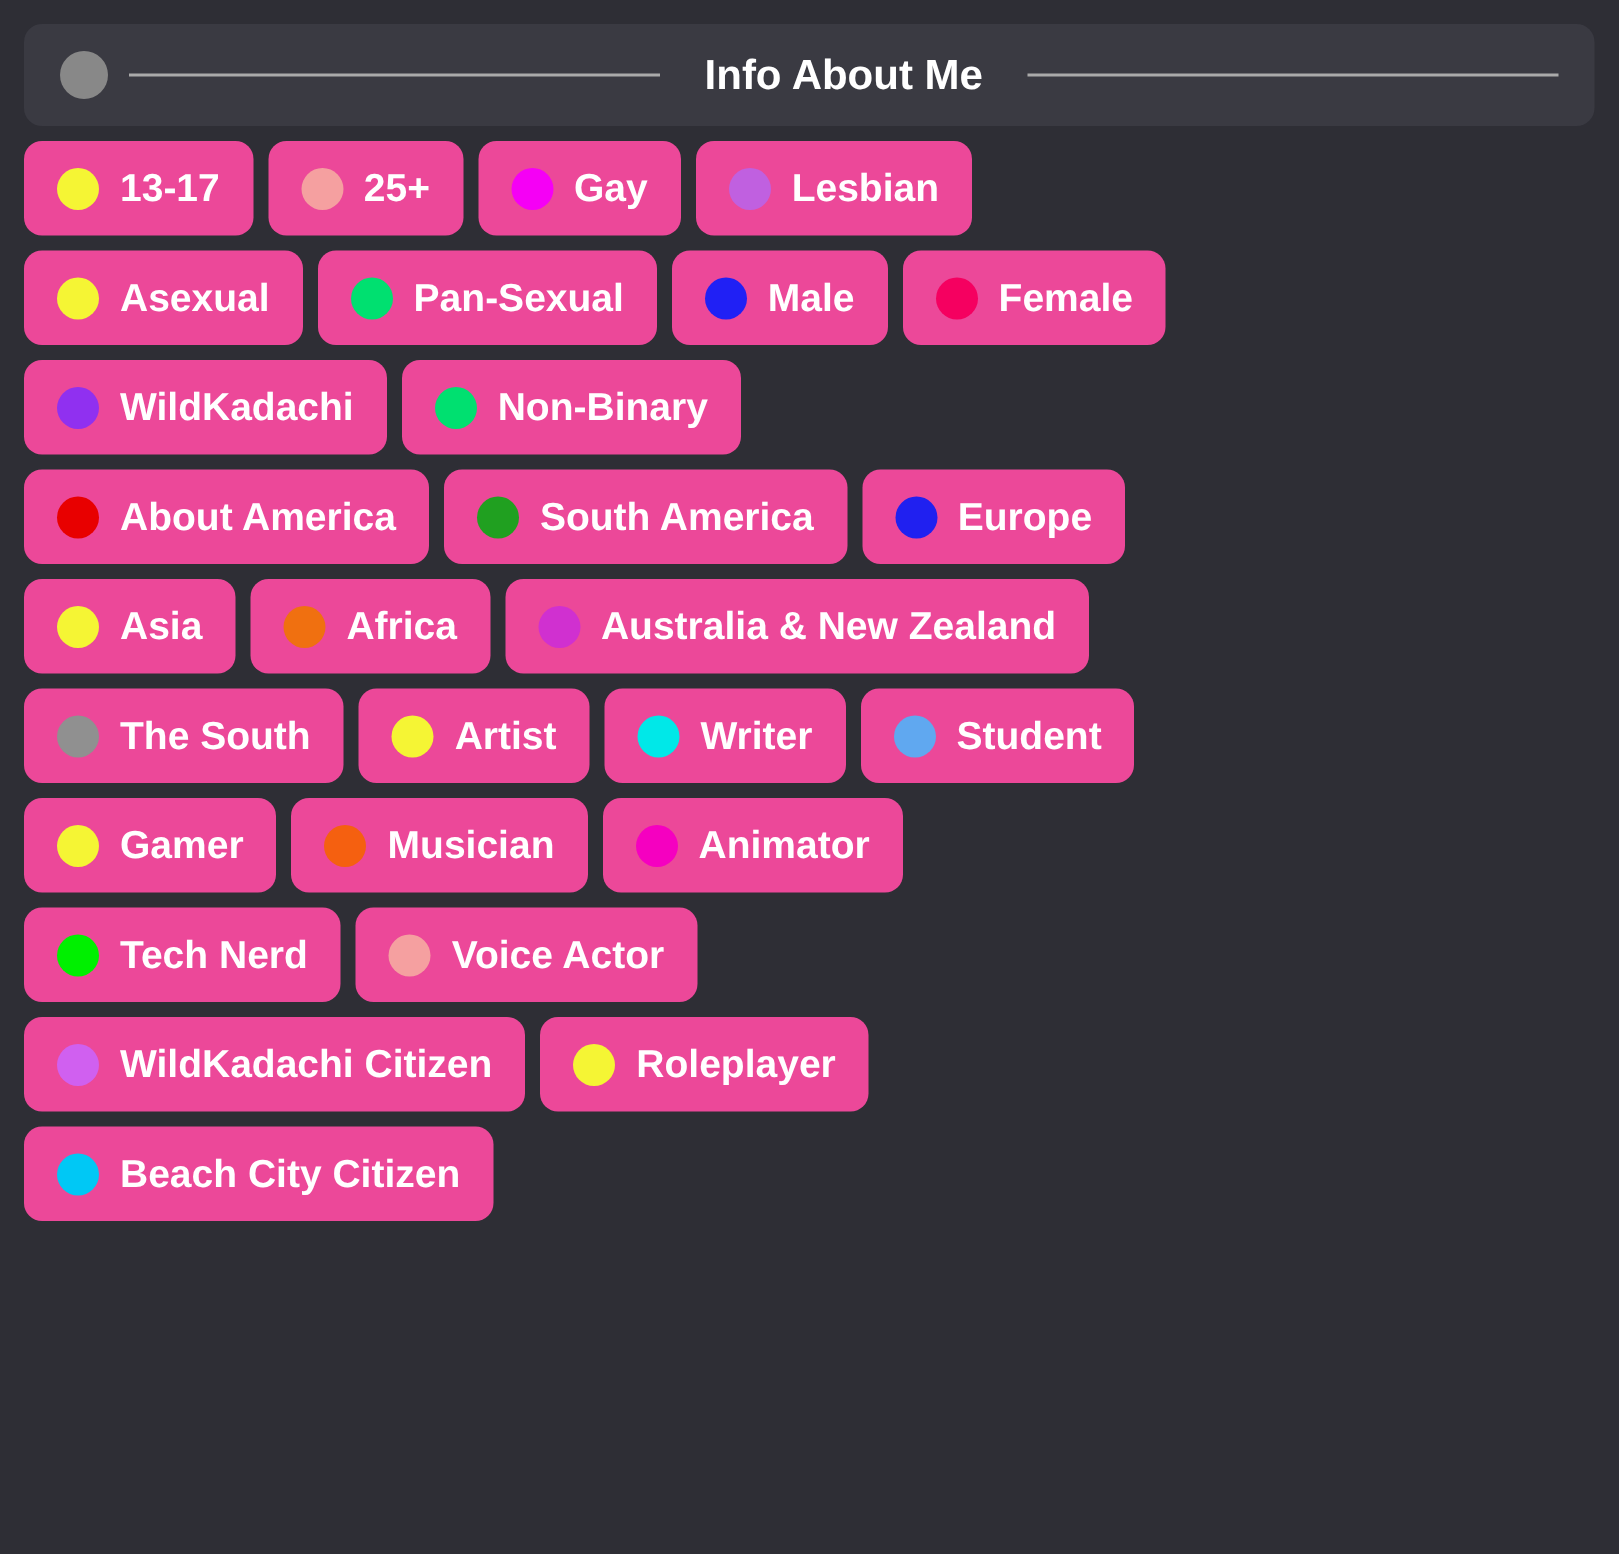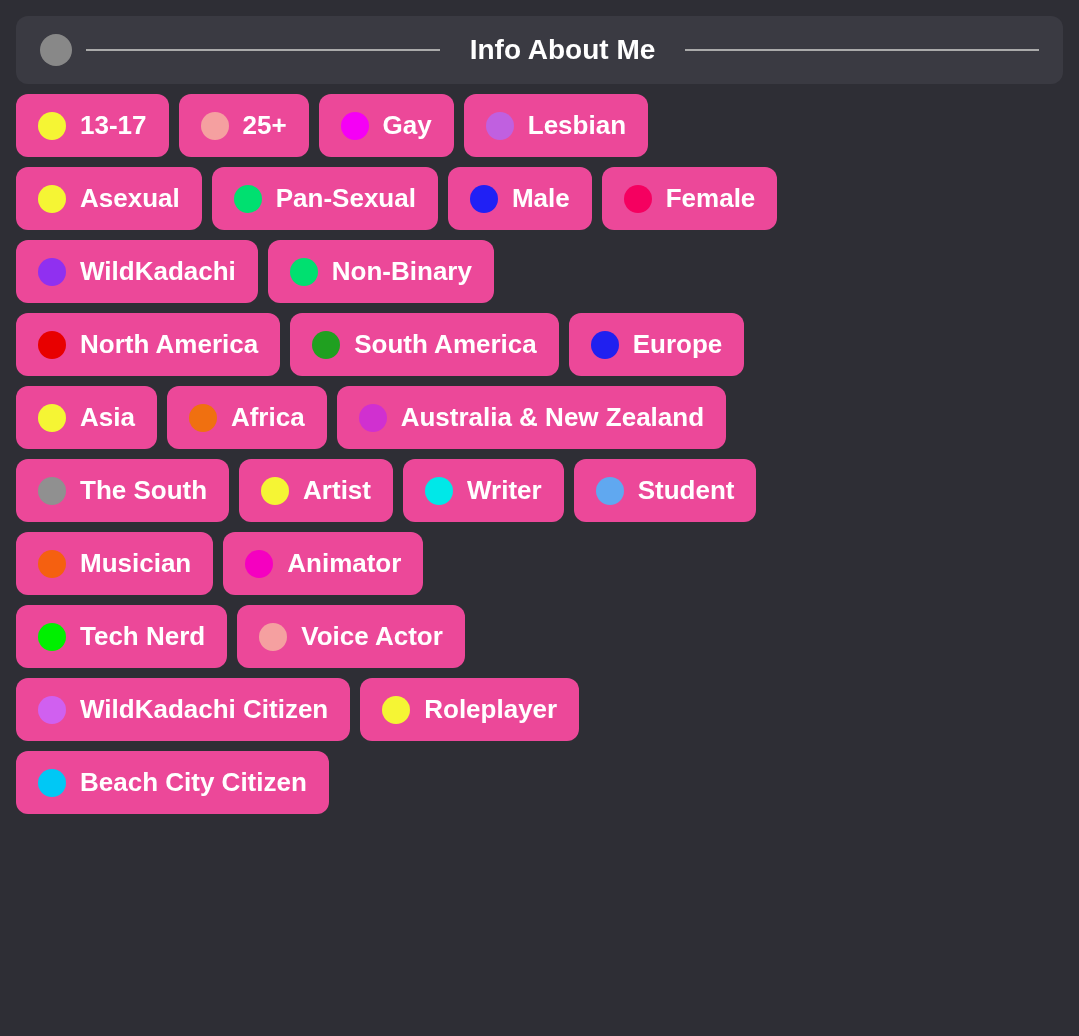--- a/index.html
+++ b/index.html
@@ -135,21 +135,21 @@
         <span class="tag-label">WildKadachi</span>
       </div>
       <div class="tag">
         <div class="tag-dot" style="background: rgb(0, 224, 112);"></div>
         <span class="tag-label">Non-Binary</span>
       </div>
     </div>
     <div class="tags-row">
       <div class="tag">
         <div class="tag-dot" style="background: rgb(232, 0, 0);"></div>
-        <span class="tag-label">North America</span>
+        <span class="tag-label">About America</span>
       </div>
       <div class="tag">
         <div class="tag-dot" style="background: rgb(32, 160, 32);"></div>
         <span class="tag-label">South America</span>
       </div>
       <div class="tag">
         <div class="tag-dot" style="background: rgb(32, 32, 240);"></div>
         <span class="tag-label">Europe</span>
       </div>
     </div>
@@ -180,20 +180,24 @@
         <div class="tag-dot" style="background: rgb(0, 232, 232);"></div>
         <span class="tag-label">Writer</span>
       </div>
       <div class="tag">
         <div class="tag-dot" style="background: rgb(96, 168, 240);"></div>
         <span class="tag-label">Student</span>
       </div>
     </div>
     <div class="tags-row">
       <div class="tag">
+        <div class="tag-dot" style="background: rgb(245, 245, 52);"></div>
+        <span class="tag-label">Gamer</span>
+      </div>
+      <div class="tag">
         <div class="tag-dot" style="background: rgb(245, 96, 16);"></div>
         <span class="tag-label">Musician</span>
       </div>
       <div class="tag">
         <div class="tag-dot" style="background: rgb(245, 0, 192);"></div>
         <span class="tag-label">Animator</span>
       </div>
     </div>
     <div class="tags-row">
       <div class="tag">

